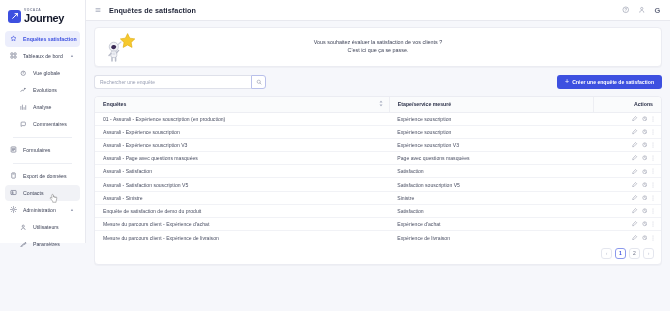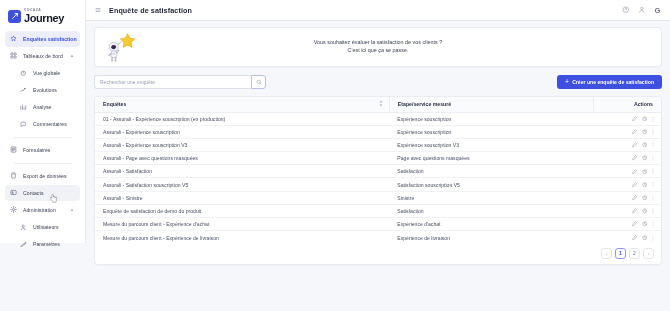--- a/index.html
+++ b/index.html
@@ -284,21 +284,21 @@
   </aside>
 
   <div class="main">
 
     <div class="topbar">
       <span class="burger">
         <svg width="6" height="6" viewBox="0 0 24 24" stroke="#9aa0b4" stroke-width="2.6" stroke-linecap="round">
             <path d="M4 6h16M4 12h16M4 18h16"></path>
           </svg>
       </span>
-      <span class="page-title">Enquête de satisfaction</span>
+      <span class="page-title">Enquêtes de satisfaction</span>
       <span class="topbar-spacer"></span>
       <span class="top-ico">
         <svg width="7.5" height="7.5" viewBox="0 0 24 24" fill="none" stroke="#8b90a4" stroke-width="1.8">
             <circle cx="12" cy="12" r="9"></circle>
             <path d="M9.5 9.5a2.5 2.5 0 1 1 3.3 2.4c-.6.2-.8.7-.8 1.3v.4" stroke-linecap="round"></path>
             <circle cx="12" cy="17" r=".9" fill="#8b90a4" stroke="none"></circle>
           </svg>
       </span>
       <span class="top-ico">
         <svg width="7.5" height="7.5" viewBox="0 0 24 24" fill="none" stroke="#8b90a4" stroke-width="1.8">

